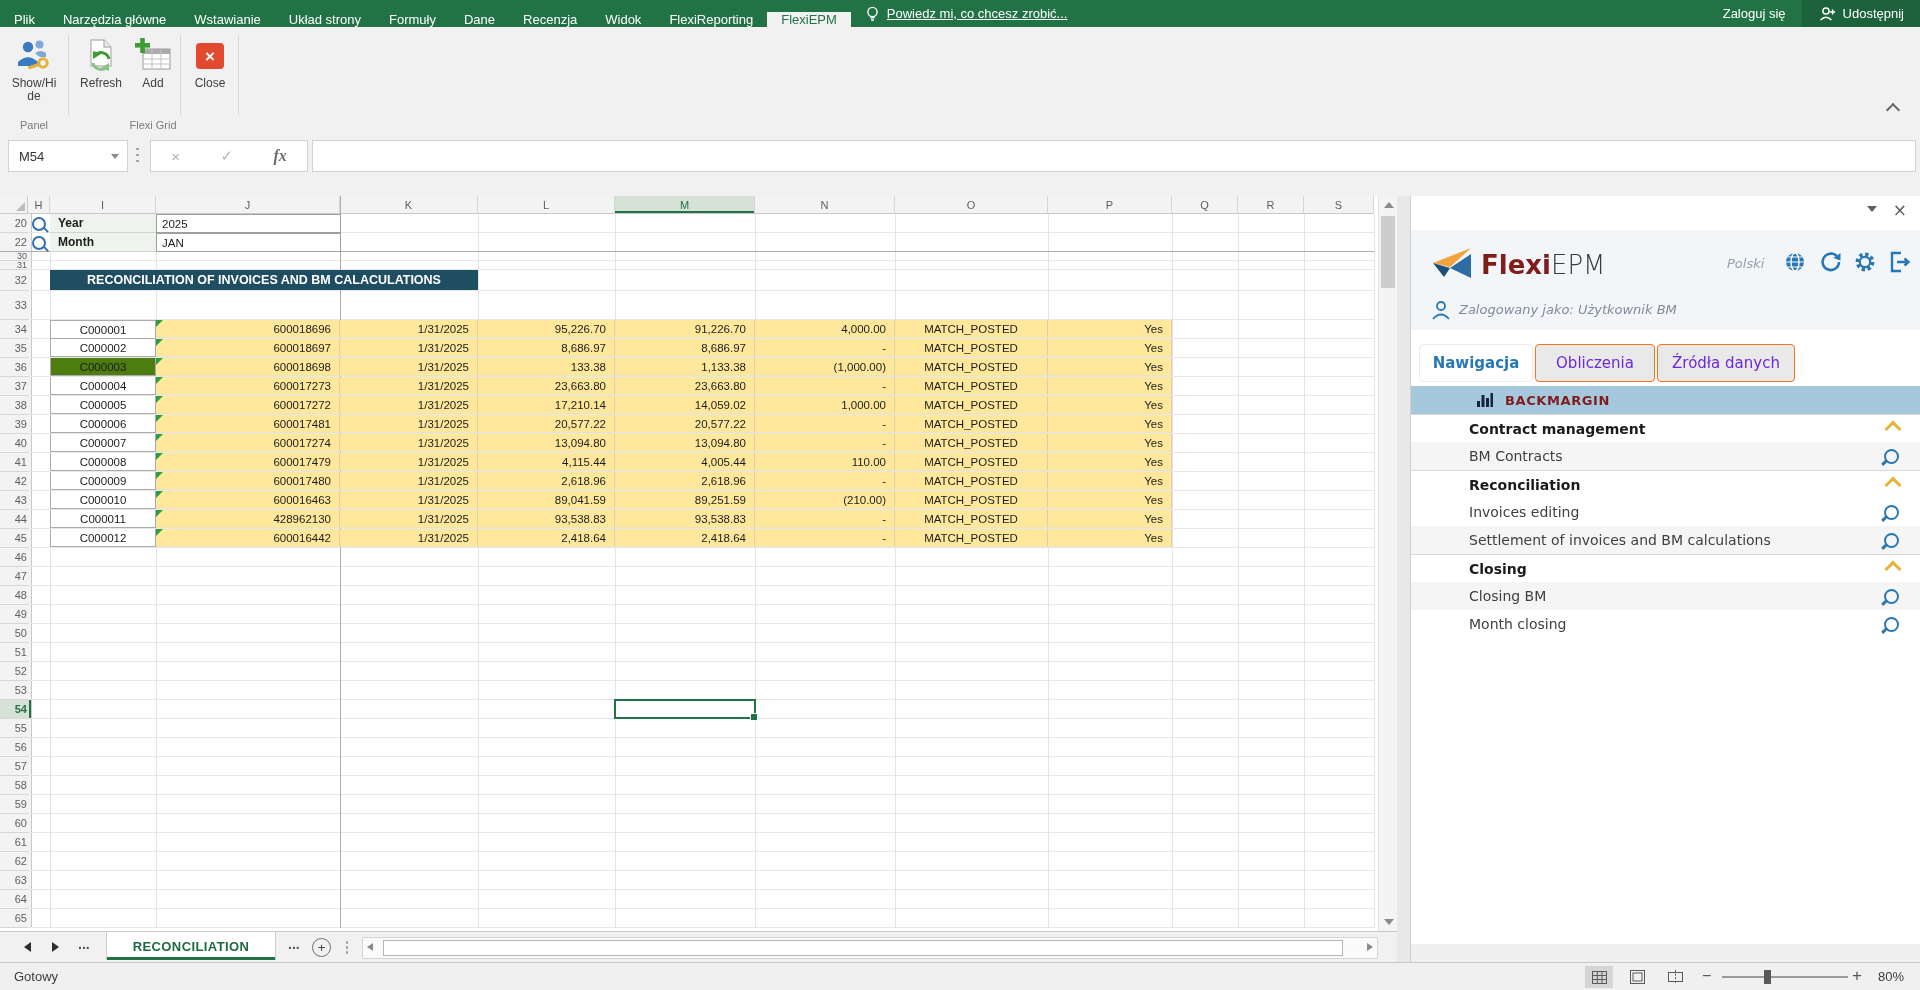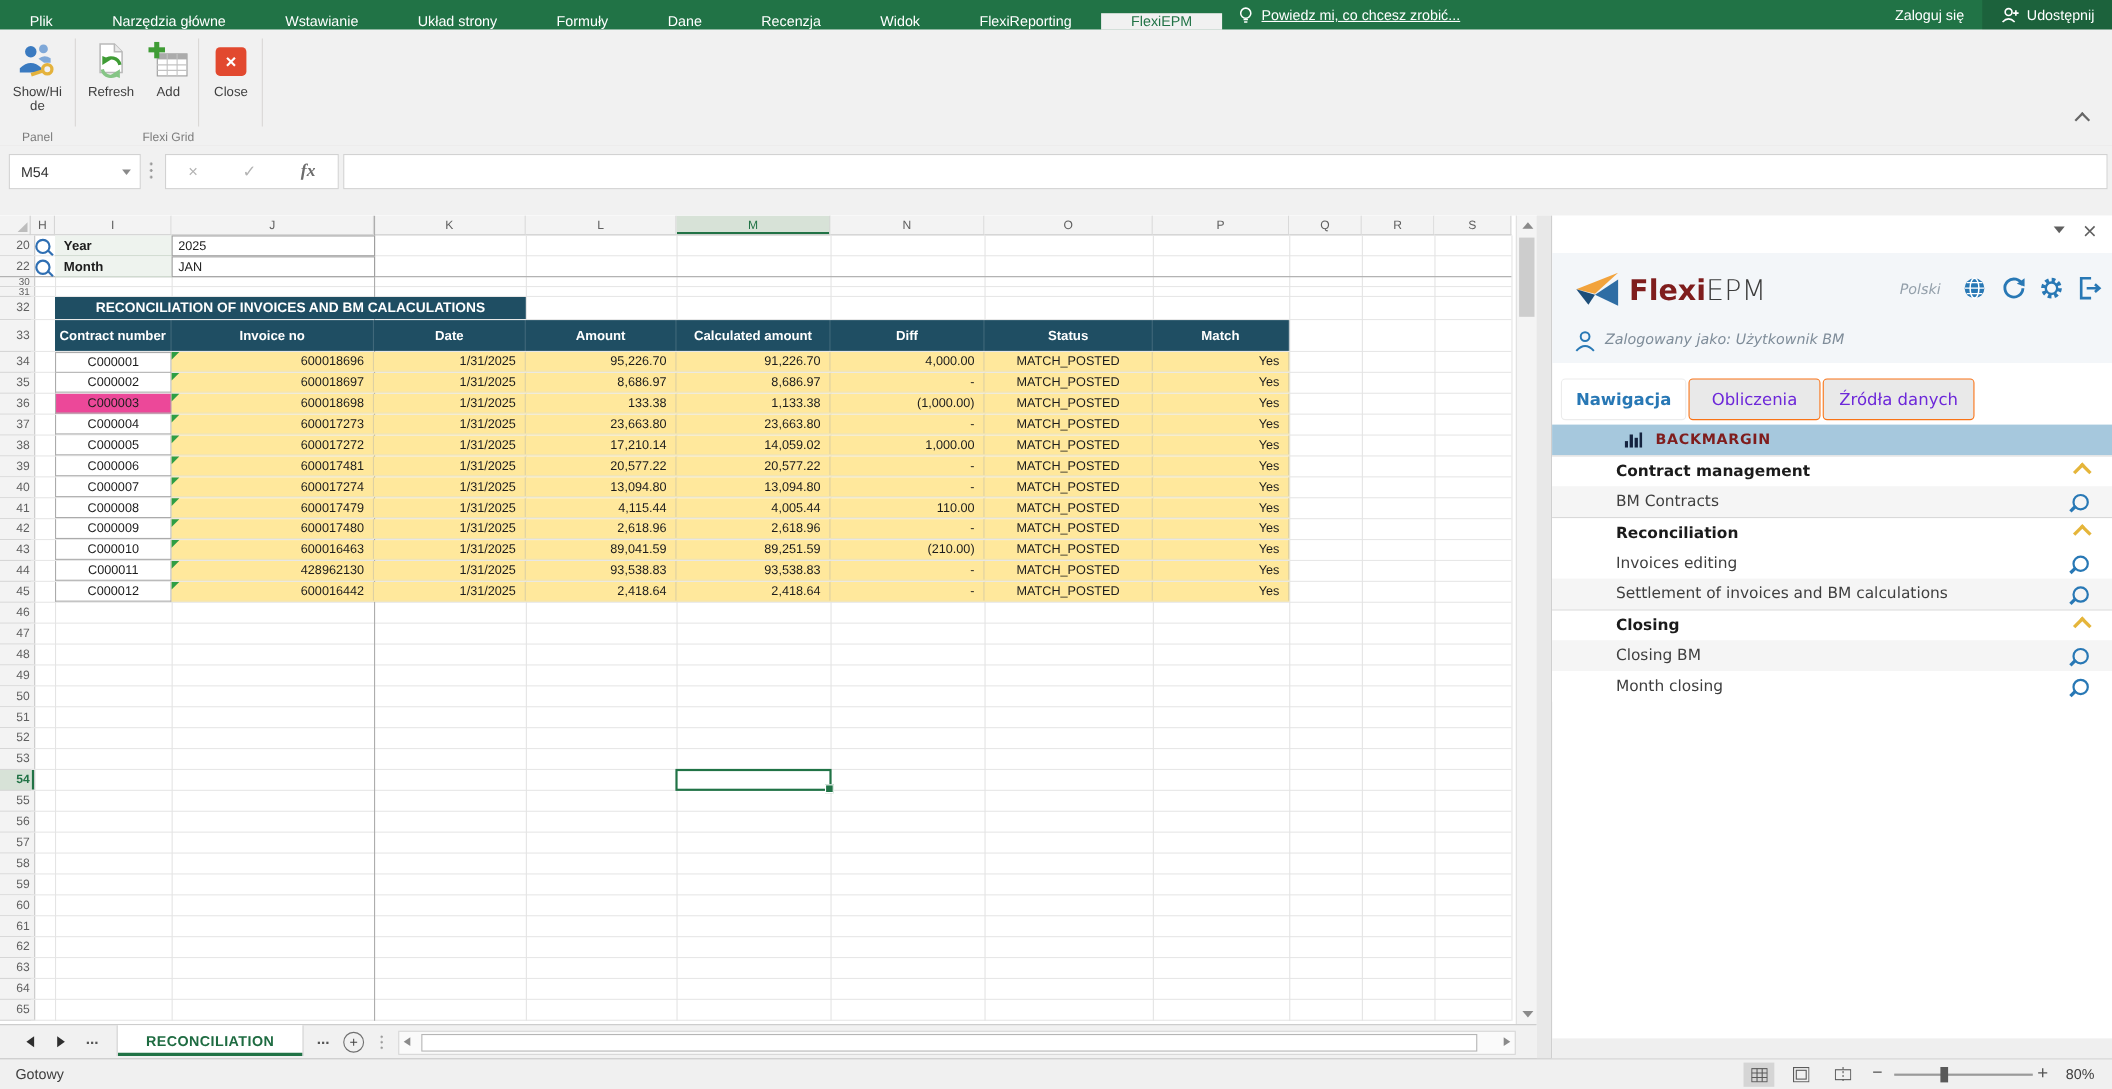--- a/index.html
+++ b/index.html
@@ -1,20 +1,20 @@
 <!DOCTYPE html>
 <html><head>
 <meta charset="utf-8">
 <style>
   html,body{margin:0;padding:0;width:1920px;height:990px;overflow:hidden;
     font-family:"Liberation Sans",sans-serif;background:#fff;position:relative;}
   .abs{position:absolute;}
   
   #titlebar{left:0;top:0;width:1920px;height:27px;background:#217346;display:flex;align-items:stretch;color:#fff;font-size:13px;}
-  .tb-tab{display:flex;align-items:center;padding:0 27px;cursor:default;white-space:nowrap;margin-top:12px;}
+  .tb-tab{display:flex;align-items:center;padding:0 14px;cursor:default;white-space:nowrap;margin-top:12px;}
   .tb-tab.active{background:#f1f1f1;color:#217346;}
   .tellme{display:flex;align-items:center;gap:7px;padding:0 14px;text-decoration:underline;}
   .tb-right{margin-left:auto;display:flex;align-items:stretch;}
   .tb-signin{display:flex;align-items:center;padding:0 16px;}
   .tb-share{display:flex;align-items:center;gap:7px;padding:0 16px;background:rgba(0,0,0,0.14);}
   
   #ribbon{left:0;top:27px;width:1920px;height:105px;background:#f1f1f1;border-bottom:1px solid #d8d6d4;}
   .rb-btn{position:absolute;display:flex;flex-direction:column;align-items:center;justify-content:flex-start;font-size:12px;color:#3f3f3f;text-align:center;line-height:13px;}
   .rb-icon{height:42px;display:flex;align-items:center;justify-content:center;margin-top:2px;}
   .rb-sep{position:absolute;top:8px;height:80px;width:1px;background:#dad8d6;}
@@ -273,30 +273,20 @@
     <div class="gridline-v" style="left: 1374px; top: 18px; height: 714px;"></div>
     <div style="position: absolute; left: 340px; top: 0px; width: 1px; height: 732px; background: rgb(173, 173, 173);"></div>
     <div style="position: absolute; left: 0px; top: 55px; width: 1374px; height: 1px; background: rgb(173, 173, 173);"></div>
     <div style="position: absolute; left: 32px; top: 21px;"><span class="mag"></span></div>
     <div class="cell-txt" style="position: absolute; left: 50px; top: 18px; width: 98px; height: 18px; background: rgb(238, 243, 238); border-style: solid; border-color: rgb(205, 216, 205); border-image: initial; border-width: 0px 1px 1px 0px; display: flex; align-items: center; padding-left: 8px; font-weight: bold; font-size: 12px;">Year</div>
     <div class="cell-txt" style="position: absolute; left: 156px; top: 18px; width: 178px; height: 17px; background: rgb(255, 255, 255); border: 1px solid rgb(159, 159, 159); display: flex; align-items: center; padding-left: 5px;">2025</div>
     <div style="position: absolute; left: 32px; top: 40px;"><span class="mag"></span></div>
     <div class="cell-txt" style="position: absolute; left: 50px; top: 37px; width: 98px; height: 18px; background: rgb(238, 243, 238); border-style: solid; border-color: rgb(205, 216, 205); border-image: initial; border-width: 0px 1px 1px 0px; display: flex; align-items: center; padding-left: 8px; font-weight: bold; font-size: 12px;">Month</div>
     <div class="cell-txt" style="position: absolute; left: 156px; top: 37px; width: 178px; height: 17px; background: rgb(255, 255, 255); border: 1px solid rgb(159, 159, 159); display: flex; align-items: center; padding-left: 5px;">JAN</div>
     <div style="position: absolute; left: 50px; top: 74px; width: 428px; height: 20px; background: rgb(31, 78, 99); color: rgb(255, 255, 255); font-weight: bold; font-size: 12.5px; display: flex; align-items: center; justify-content: center;">RECONCILIATION OF INVOICES AND BM CALACULATIONS</div>
-    <div style="position: absolute; left: 50px; top: 95px; width: 1122px; height: 28px; background: rgb(31, 78, 99);">
-      <div style="position: absolute; left: 0px; top: 0px; width: 106px; height: 100%; display: flex; align-items: center; justify-content: center; color: rgb(255, 255, 255); font-weight: bold; font-size: 12px; border-right: 1px solid rgba(255, 255, 255, 0.15); box-sizing: border-box;">Contract number</div>
-      <div style="position: absolute; left: 106px; top: 0px; width: 184px; height: 100%; display: flex; align-items: center; justify-content: center; color: rgb(255, 255, 255); font-weight: bold; font-size: 12px; border-right: 1px solid rgba(255, 255, 255, 0.15); box-sizing: border-box;">Invoice no</div>
-      <div style="position: absolute; left: 290px; top: 0px; width: 138px; height: 100%; display: flex; align-items: center; justify-content: center; color: rgb(255, 255, 255); font-weight: bold; font-size: 12px; border-right: 1px solid rgba(255, 255, 255, 0.15); box-sizing: border-box;">Date</div>
-      <div style="position: absolute; left: 428px; top: 0px; width: 137px; height: 100%; display: flex; align-items: center; justify-content: center; color: rgb(255, 255, 255); font-weight: bold; font-size: 12px; border-right: 1px solid rgba(255, 255, 255, 0.15); box-sizing: border-box;">Amount</div>
-      <div style="position: absolute; left: 565px; top: 0px; width: 140px; height: 100%; display: flex; align-items: center; justify-content: center; color: rgb(255, 255, 255); font-weight: bold; font-size: 12px; border-right: 1px solid rgba(255, 255, 255, 0.15); box-sizing: border-box;">Calculated amount</div>
-      <div style="position: absolute; left: 705px; top: 0px; width: 140px; height: 100%; display: flex; align-items: center; justify-content: center; color: rgb(255, 255, 255); font-weight: bold; font-size: 12px; border-right: 1px solid rgba(255, 255, 255, 0.15); box-sizing: border-box;">Diff</div>
-      <div style="position: absolute; left: 845px; top: 0px; width: 153px; height: 100%; display: flex; align-items: center; justify-content: center; color: rgb(255, 255, 255); font-weight: bold; font-size: 12px; border-right: 1px solid rgba(255, 255, 255, 0.15); box-sizing: border-box;">Status</div>
-      <div style="position: absolute; left: 998px; top: 0px; width: 124px; height: 100%; display: flex; align-items: center; justify-content: center; color: rgb(255, 255, 255); font-weight: bold; font-size: 12px; border-right: 1px solid rgba(255, 255, 255, 0.15); box-sizing: border-box;">Match</div>
-    </div>
     <div style="position: absolute; left: 50px; top: 124px; width: 1122px; height: 18px;">
       <div class="cell-txt" style="position: absolute; left: 0px; top: 0px; width: 104px; height: 17px; background: rgb(255, 255, 255); border: 1px solid rgb(171, 171, 171); display: flex; align-items: center; justify-content: center;">C000001</div>
       <div style="position: absolute; left: 106px; top: 0px; width: 1016px; height: 18px; background: rgb(255, 232, 156); border-bottom: 1px solid rgb(239, 228, 184); box-sizing: border-box;">
         <div class="cell-txt" style="position: absolute; left: 0px; top: 0px; width: 184px; height: 100%; display: flex; align-items: center; justify-content: flex-end; padding: 0px 8px; box-sizing: border-box; border-right: 1px solid rgb(221, 208, 162);">600018696</div>
         <div class="cell-txt" style="position: absolute; left: 184px; top: 0px; width: 138px; height: 100%; display: flex; align-items: center; justify-content: flex-end; padding: 0px 8px; box-sizing: border-box; border-right: 1px solid rgb(221, 208, 162);">1/31/2025</div>
         <div class="cell-txt" style="position: absolute; left: 322px; top: 0px; width: 137px; height: 100%; display: flex; align-items: center; justify-content: flex-end; padding: 0px 8px; box-sizing: border-box; border-right: 1px solid rgb(221, 208, 162);">95,226.70</div>
         <div class="cell-txt" style="position: absolute; left: 459px; top: 0px; width: 140px; height: 100%; display: flex; align-items: center; justify-content: flex-end; padding: 0px 8px; box-sizing: border-box; border-right: 1px solid rgb(221, 208, 162);">91,226.70</div>
         <div class="cell-txt" style="position: absolute; left: 599px; top: 0px; width: 140px; height: 100%; display: flex; align-items: center; justify-content: flex-end; padding: 0px 8px; box-sizing: border-box; border-right: 1px solid rgb(221, 208, 162);">4,000.00</div>
         <div class="cell-txt" style="position: absolute; left: 739px; top: 0px; width: 153px; height: 100%; display: flex; align-items: center; justify-content: center; padding: 0px 8px; box-sizing: border-box; border-right: 1px solid rgb(221, 208, 162);">MATCH_POSTED</div>
         <div class="cell-txt" style="position: absolute; left: 892px; top: 0px; width: 124px; height: 100%; display: flex; align-items: center; justify-content: flex-end; padding: 0px 8px; box-sizing: border-box; border-right: 1px solid rgb(221, 208, 162);">Yes</div>
@@ -310,21 +300,21 @@
         <div class="cell-txt" style="position: absolute; left: 184px; top: 0px; width: 138px; height: 100%; display: flex; align-items: center; justify-content: flex-end; padding: 0px 8px; box-sizing: border-box; border-right: 1px solid rgb(221, 208, 162);">1/31/2025</div>
         <div class="cell-txt" style="position: absolute; left: 322px; top: 0px; width: 137px; height: 100%; display: flex; align-items: center; justify-content: flex-end; padding: 0px 8px; box-sizing: border-box; border-right: 1px solid rgb(221, 208, 162);">8,686.97</div>
         <div class="cell-txt" style="position: absolute; left: 459px; top: 0px; width: 140px; height: 100%; display: flex; align-items: center; justify-content: flex-end; padding: 0px 8px; box-sizing: border-box; border-right: 1px solid rgb(221, 208, 162);">8,686.97</div>
         <div class="cell-txt" style="position: absolute; left: 599px; top: 0px; width: 140px; height: 100%; display: flex; align-items: center; justify-content: flex-end; padding: 0px 8px; box-sizing: border-box; border-right: 1px solid rgb(221, 208, 162);">-</div>
         <div class="cell-txt" style="position: absolute; left: 739px; top: 0px; width: 153px; height: 100%; display: flex; align-items: center; justify-content: center; padding: 0px 8px; box-sizing: border-box; border-right: 1px solid rgb(221, 208, 162);">MATCH_POSTED</div>
         <div class="cell-txt" style="position: absolute; left: 892px; top: 0px; width: 124px; height: 100%; display: flex; align-items: center; justify-content: flex-end; padding: 0px 8px; box-sizing: border-box; border-right: 1px solid rgb(221, 208, 162);">Yes</div>
         <div class="tri" style="left: 0px; top: 0px;"></div>
       </div>
     </div>
     <div style="position: absolute; left: 50px; top: 162px; width: 1122px; height: 18px;">
-      <div class="cell-txt" style="position: absolute; left: 0px; top: 0px; width: 104px; height: 17px; background: #ec4899; border-width: 0px 1px 1px; border-style: solid; border-color: rgb(171, 171, 171); border-image: initial; display: flex; align-items: center; justify-content: center;">C000003</div>
+      <div class="cell-txt" style="position: absolute; left: 0px; top: 0px; width: 104px; height: 17px; background: #4d7c0f; border-width: 0px 1px 1px; border-style: solid; border-color: rgb(171, 171, 171); border-image: initial; display: flex; align-items: center; justify-content: center;">C000003</div>
       <div style="position: absolute; left: 106px; top: 0px; width: 1016px; height: 18px; background: rgb(255, 232, 156); border-bottom: 1px solid rgb(239, 228, 184); box-sizing: border-box;">
         <div class="cell-txt" style="position: absolute; left: 0px; top: 0px; width: 184px; height: 100%; display: flex; align-items: center; justify-content: flex-end; padding: 0px 8px; box-sizing: border-box; border-right: 1px solid rgb(221, 208, 162);">600018698</div>
         <div class="cell-txt" style="position: absolute; left: 184px; top: 0px; width: 138px; height: 100%; display: flex; align-items: center; justify-content: flex-end; padding: 0px 8px; box-sizing: border-box; border-right: 1px solid rgb(221, 208, 162);">1/31/2025</div>
         <div class="cell-txt" style="position: absolute; left: 322px; top: 0px; width: 137px; height: 100%; display: flex; align-items: center; justify-content: flex-end; padding: 0px 8px; box-sizing: border-box; border-right: 1px solid rgb(221, 208, 162);">133.38</div>
         <div class="cell-txt" style="position: absolute; left: 459px; top: 0px; width: 140px; height: 100%; display: flex; align-items: center; justify-content: flex-end; padding: 0px 8px; box-sizing: border-box; border-right: 1px solid rgb(221, 208, 162);">1,133.38</div>
         <div class="cell-txt" style="position: absolute; left: 599px; top: 0px; width: 140px; height: 100%; display: flex; align-items: center; justify-content: flex-end; padding: 0px 8px; box-sizing: border-box; border-right: 1px solid rgb(221, 208, 162);">(1,000.00)</div>
         <div class="cell-txt" style="position: absolute; left: 739px; top: 0px; width: 153px; height: 100%; display: flex; align-items: center; justify-content: center; padding: 0px 8px; box-sizing: border-box; border-right: 1px solid rgb(221, 208, 162);">MATCH_POSTED</div>
         <div class="cell-txt" style="position: absolute; left: 892px; top: 0px; width: 124px; height: 100%; display: flex; align-items: center; justify-content: flex-end; padding: 0px 8px; box-sizing: border-box; border-right: 1px solid rgb(221, 208, 162);">Yes</div>
         <div class="tri" style="left: 0px; top: 0px;"></div>
       </div>

